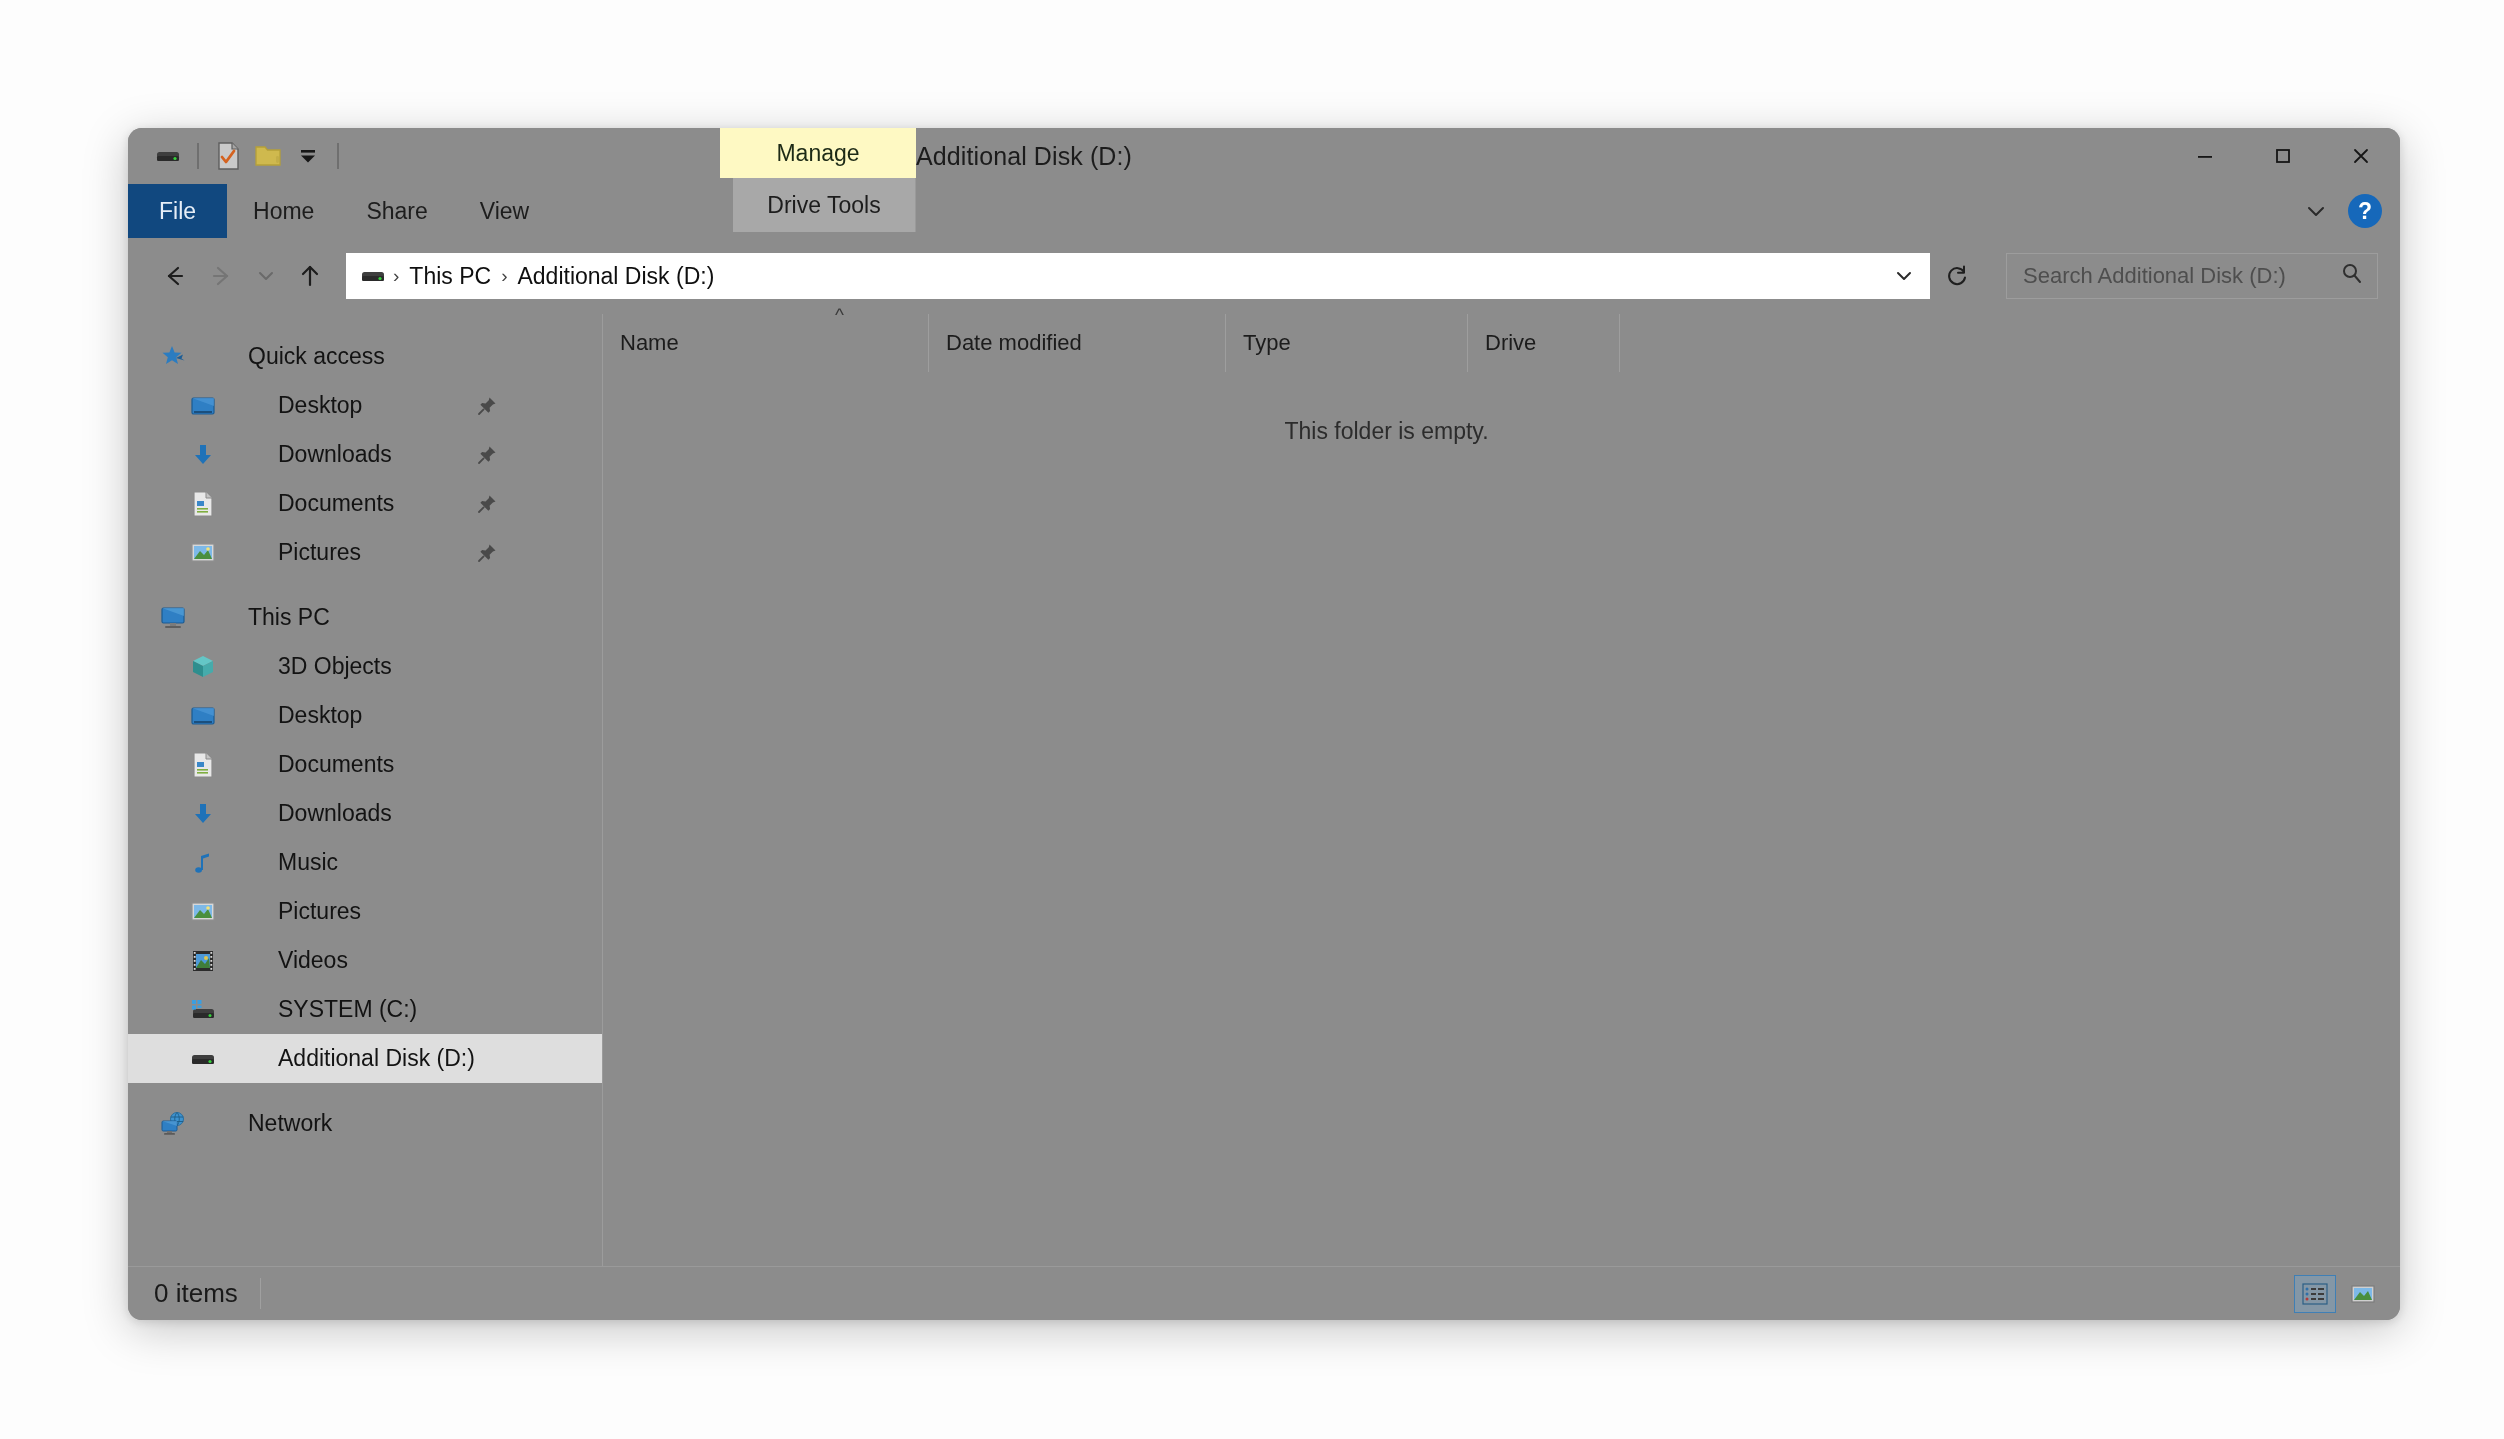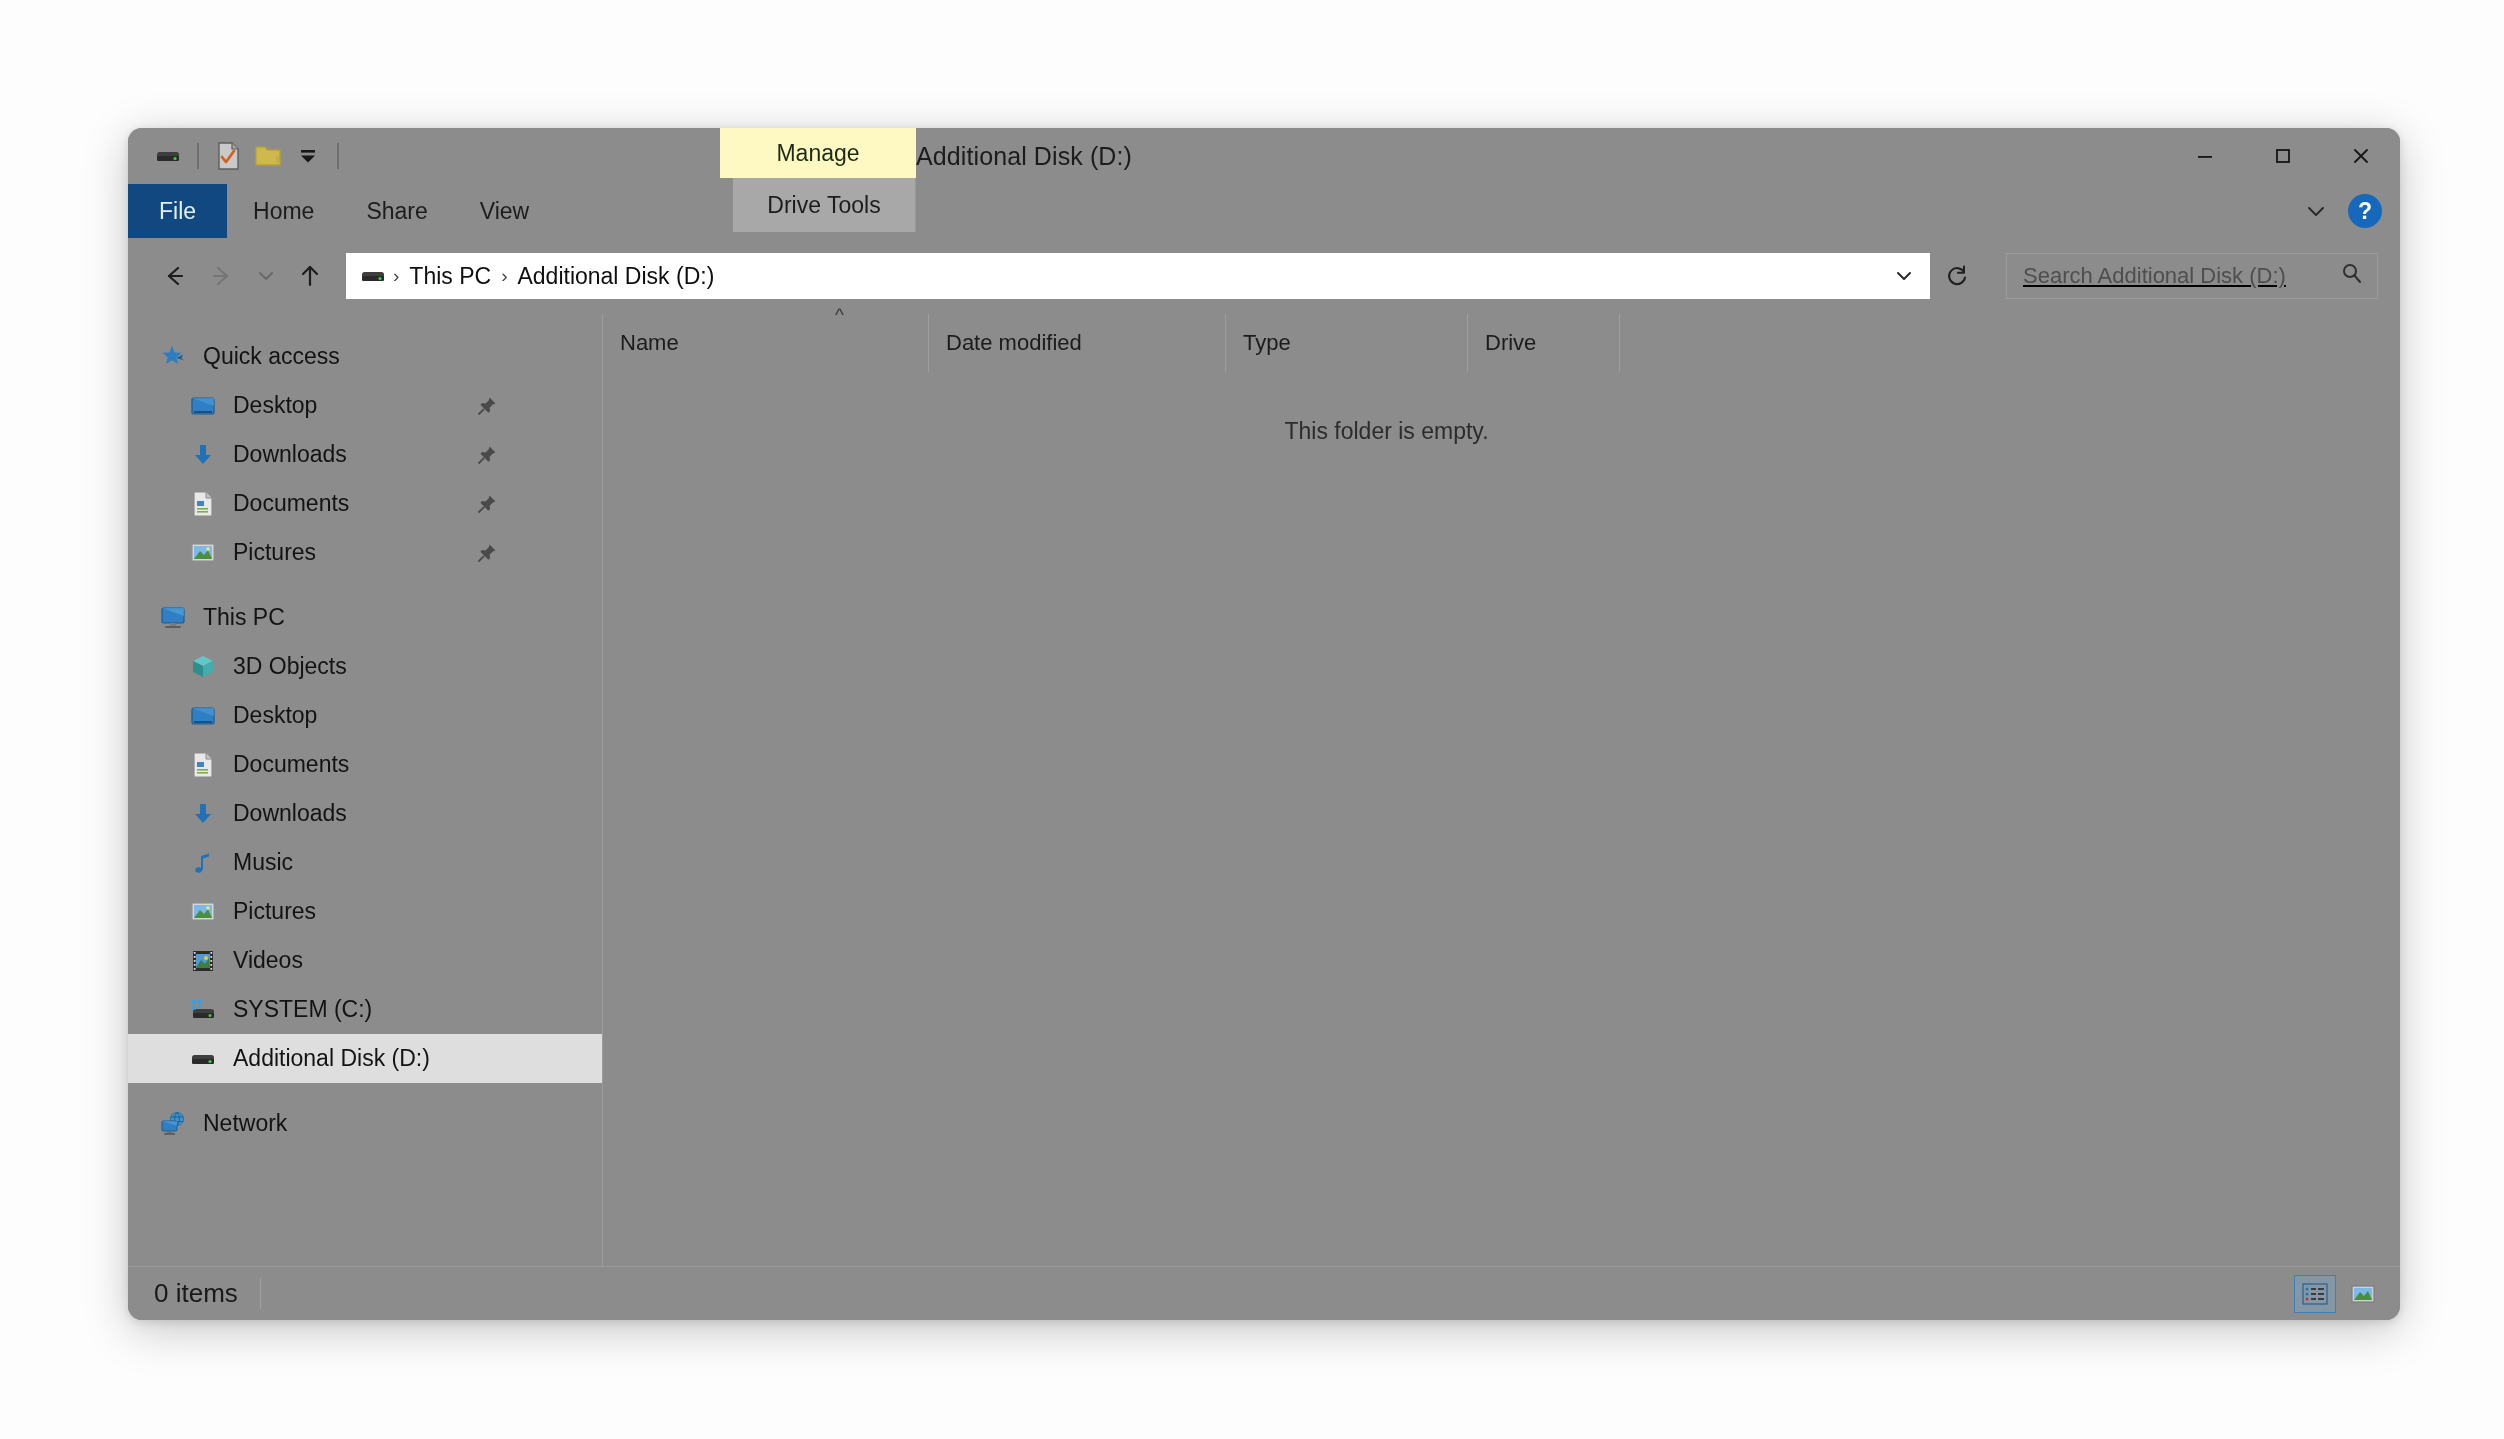--- a/index.html
+++ b/index.html
@@ -222,21 +222,20 @@
 
   .search-box {
     flex: 0 0 372px;
     height: 46px;
     margin-left: 22px;
     border: 1px solid #9d9d9d;
     display: flex;
     align-items: center;
     padding: 0 12px 0 16px;
     background: transparent;
-    text-decoration: underline;
   }
   .search-placeholder {
     flex: 1;
     font-size: 22px;
     color: #4e4e4e;
   }
 
   
   .body {
     flex: 1 1 auto;
@@ -251,20 +250,21 @@
     padding-top: 18px;
     overflow: hidden;
     position: relative;
   }
   .nav-item {
     height: 49px;
     display: flex;
     align-items: center;
     padding-left: 26px;
     position: relative;
+    gap: 45px;
   }
   .nav-item.indent1 { padding-left: 56px; }
   .nav-item.selected { background: #dedede; }
   .nav-ico {
     width: 38px;
     flex: 0 0 38px;
     display: flex;
     align-items: center;
     justify-content: center;
     margin-right: 11px;

